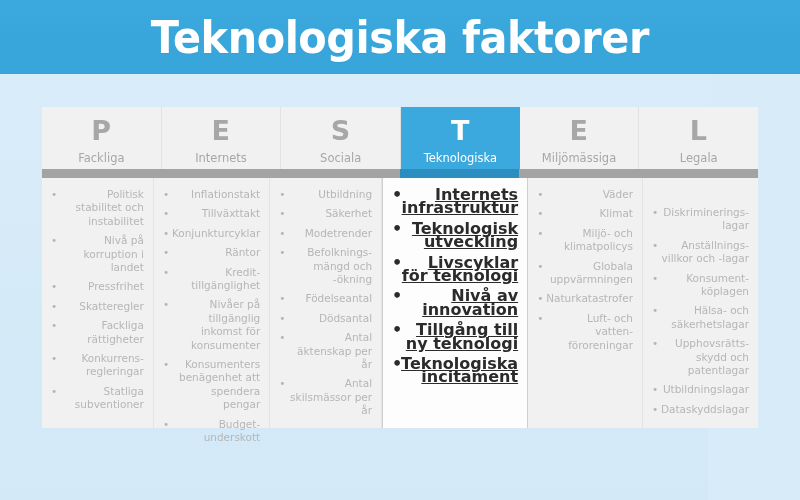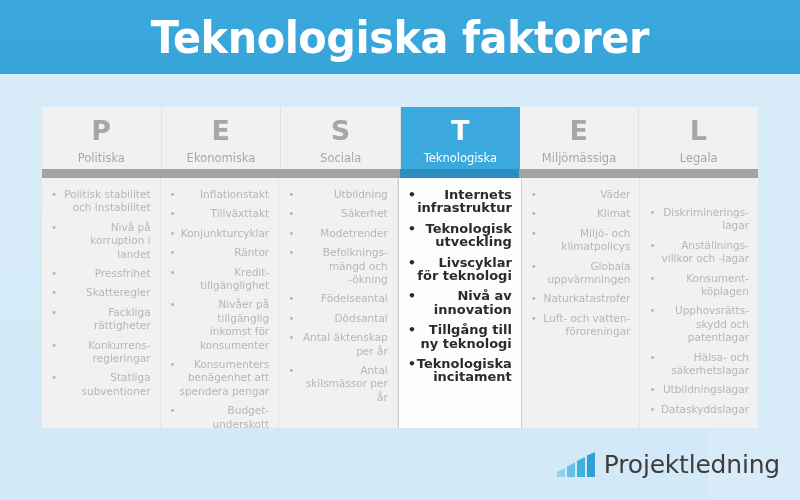--- a/index.html
+++ b/index.html
@@ -147,23 +147,24 @@
   .bullets li::before {
     content: "\2022";
     position: absolute;
     left: 0;
     top: 0;
     color: #b6b6b6;
   }
   .body-cell.active .bullets li {
     color: #2b2b2b;
     font-weight: 700;
-    font-size: 13px;
+    font-size: 16px;
     line-height: 13.4px;
     margin-bottom: 7px;
+    text-decoration: underline;
   }
   .body-cell.active .bullets li::before { color: #2b2b2b; }
 
   
   .footer {
     position: absolute;
     left: 0;
     bottom: 0;
     width: 800px;
     height: 56px;
@@ -194,25 +195,25 @@
 
   <div class="banner">
     <div class="banner-title">Teknologiska faktorer</div>
   </div>
 
   <div class="table">
 
     <div class="head-row">
       <div class="head-cell">
         <div class="head-letter">P</div>
-        <div class="head-label">Politiska</div>
+        <div class="head-label">Fackliga</div>
       </div>
       <div class="head-cell">
         <div class="head-letter">E</div>
-        <div class="head-label">Ekonomiska</div>
+        <div class="head-label">Internets</div>
       </div>
       <div class="head-cell">
         <div class="head-letter">S</div>
         <div class="head-label">Sociala</div>
       </div>
       <div class="head-cell active">
         <div class="head-letter">T</div>
         <div class="head-label">Teknologiska</div>
       </div>
       <div class="head-cell">
@@ -293,34 +294,23 @@
           <li>Naturkatastrofer</li>
           <li>Luft- och vatten-föroreningar</li>
         </ul>
       </div>
 
       <div class="body-cell">
         <ul class="bullets">
           <li>Diskriminerings-lagar</li>
           <li>Anställnings-villkor och -lagar</li>
           <li>Konsument-köplagen</li>
+          <li>Hälsa- och säkerhetslagar</li>
           <li>Upphovsrätts-skydd och patentlagar</li>
-          <li>Hälsa- och säkerhetslagar</li>
           <li>Utbildningslagar</li>
           <li>Dataskyddslagar</li>
         </ul>
       </div>
     </div>
   </div>
 
-  <div class="footer">
-    <div class="logo">
-      <svg class="logo-mark" width="40" height="26" viewBox="0 0 40 26">
-        <polygon points="0,25 0,20 8,16 8,25" fill="#8fd2f0"></polygon>
-        <polygon points="10,25 10,14.5 18,10.5 18,25" fill="#63c2ea"></polygon>
-        <polygon points="20,25 20,9 28,5 28,25" fill="#3fb0e0"></polygon>
-        <polygon points="30,25 30,3.5 38,0 38,25" fill="#2f9fd6"></polygon>
-      </svg>
-      <div class="logo-text">Projektledning</div>
-    </div>
-  </div>
 
 </div>
 
 </body></html>

